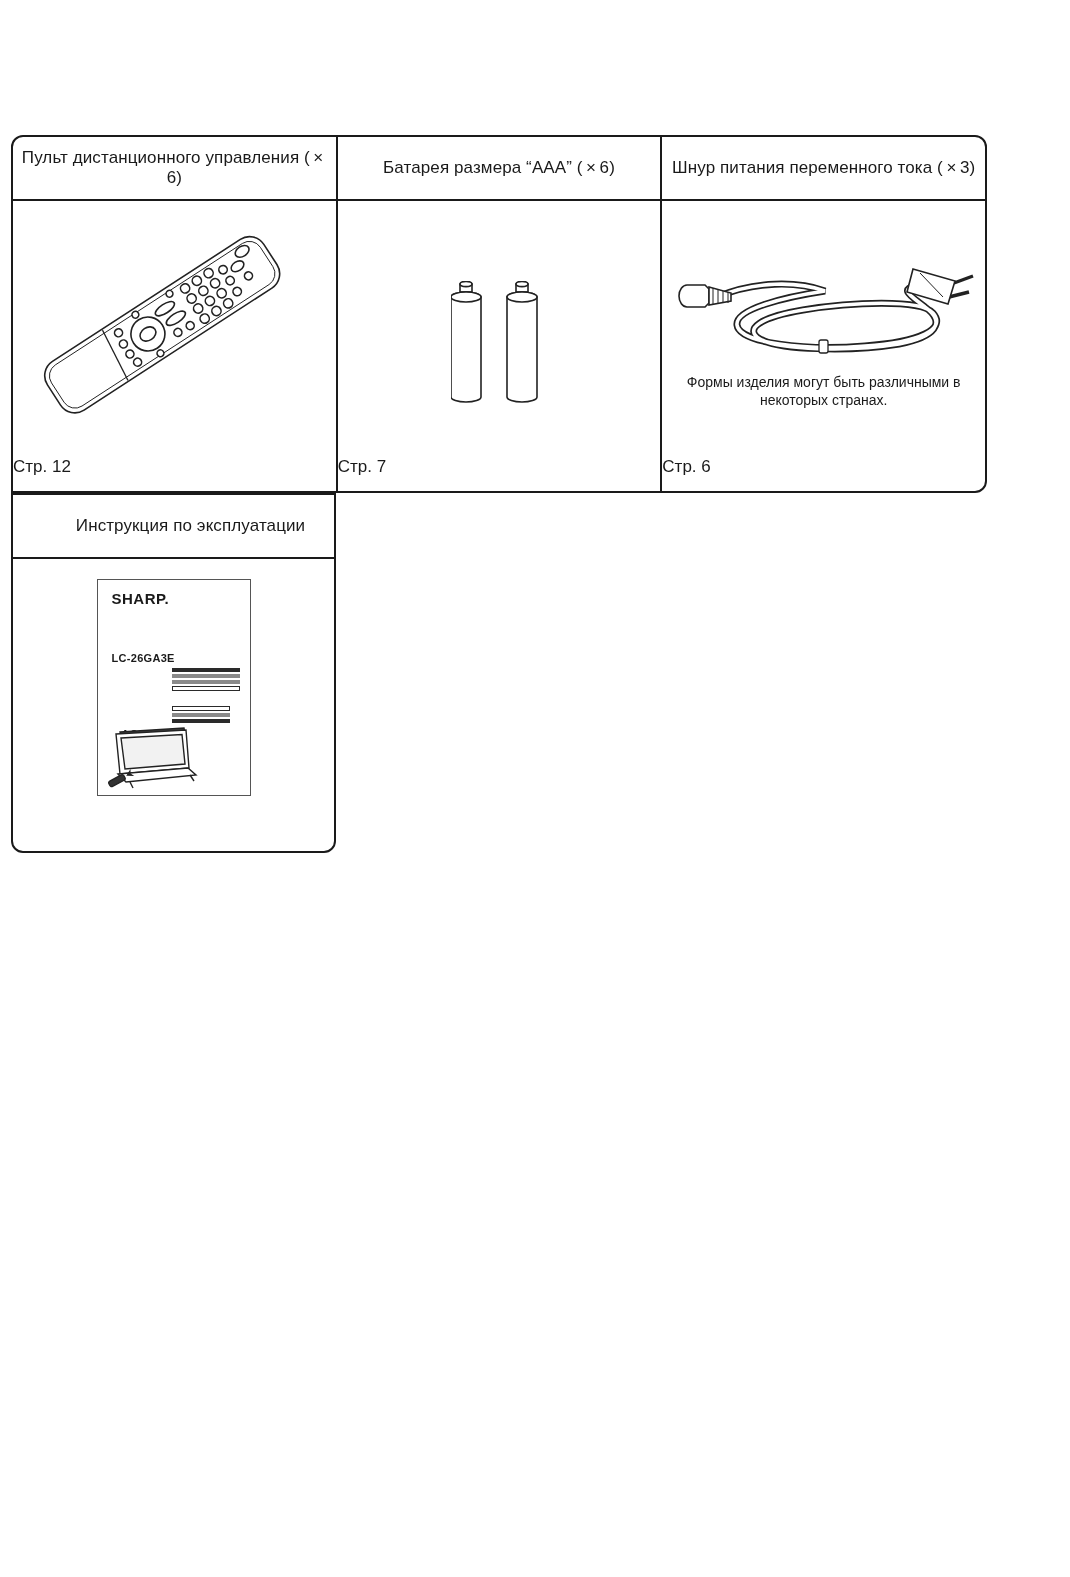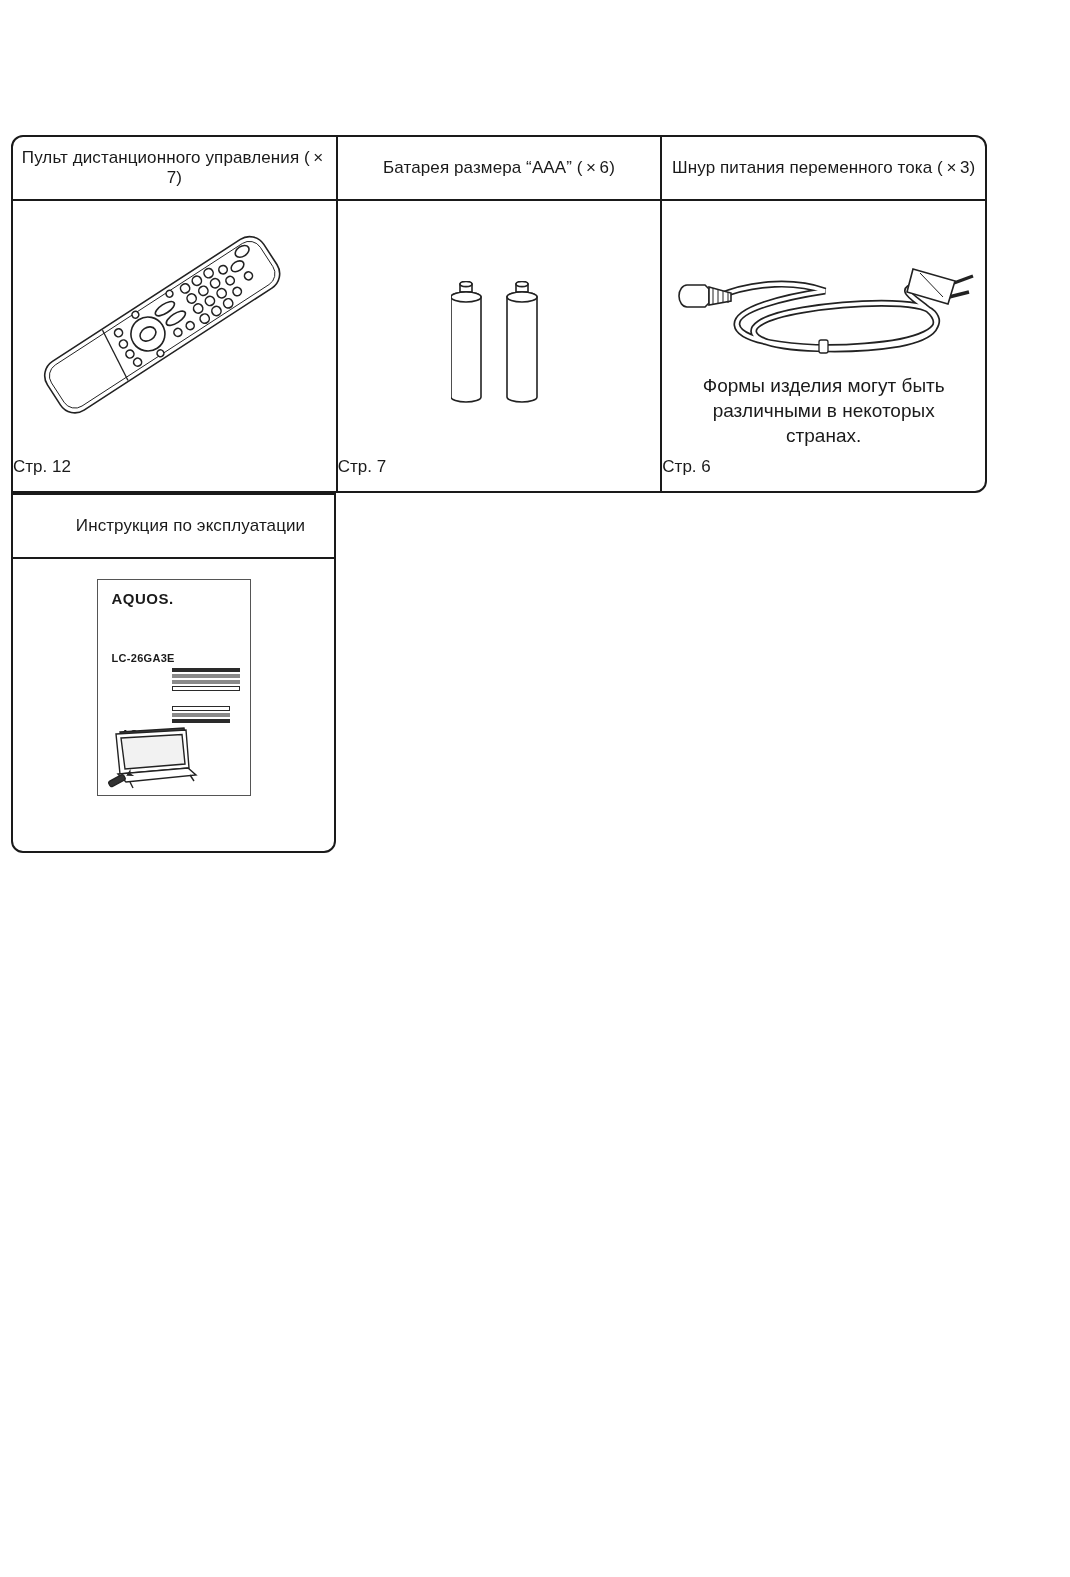--- a/index.html
+++ b/index.html
@@ -21,21 +21,21 @@
     font-size:17px; text-align:center; padding:0 6px; letter-spacing:0.1px;
   }
   .acc-body { position:relative; flex:1 1 auto; }
   .img-wrap { position:absolute; left:0; width:100%; display:flex; justify-content:center; }
   .page-ref {
     position:absolute; bottom:14px; left:0; width:100%;
     text-align:left; font-size:17px;
   }
   .variant-note {
     position:absolute; top:172px; left:6%; width:88%;
-    text-align:center; font-size:19px; line-height:1.32;
+    text-align:center; font-size:14px; line-height:1.32;
   }
 
   
   .row2 {
     position:absolute; left:11px; top:493px; width:325px; height:360px;
     border:2.5px solid #1a1a1a; border-top-width:2.5px;
     border-radius:0 0 12px 12px; background:#fff;
   }
   .row2 .acc-header { border-bottom:2.5px solid #1a1a1a;padding-left:40px; }
   .row2-body { position:relative; height:calc(100% - 64px); }
@@ -61,21 +61,21 @@
   svg { display:block; }
 </style>
 </head>
 <body>
 
 <div class="page">
 
   <div class="row1">
 
     <div class="acc-col">
-      <div class="acc-header">Пульт дистанционного управления ( × 7)</div>
+      <div class="acc-header">Пульт дистанционного управления ( × 6)</div>
       <div class="acc-body">
         <div class="img-wrap" style="top:8px;">
           <svg width="292" height="228" viewBox="0 0 292 228">
             <g transform="translate(26,186) rotate(-33)" stroke="#222" fill="#ffffff" stroke-width="1.6">
 
               <rect x="0" y="-29" width="258" height="58" rx="17"></rect>
               <rect x="4.5" y="-24.5" width="249" height="49" rx="13" stroke-width="0.9"></rect>
 
               <path d="M76,-28 L70,28" stroke-width="1.2"></path>
 
@@ -180,21 +180,21 @@
         <div class="variant-note">Формы изделия могут быть различными в некоторых странах.</div>
         <div class="page-ref">Стр. 6</div>
       </div>
     </div>
   </div>
 
   <div class="row2">
     <div class="acc-header">Инструкция по эксплуатации</div>
     <div class="row2-body">
       <div class="cover">
-        <div class="cover-brand">AQUOS.</div>
+        <div class="cover-brand">SHARP.</div>
         <div class="cover-model">LC-26GA3E</div>
         <div class="stripes stripes-1">
           <div class="stripe s-dark"></div>
           <div class="stripe s-gray"></div>
           <div class="stripe s-gray"></div>
           <div class="stripe s-line"></div>
         </div>
         <div class="stripes stripes-2">
           <div class="stripe s-line"></div>
           <div class="stripe s-gray"></div>

